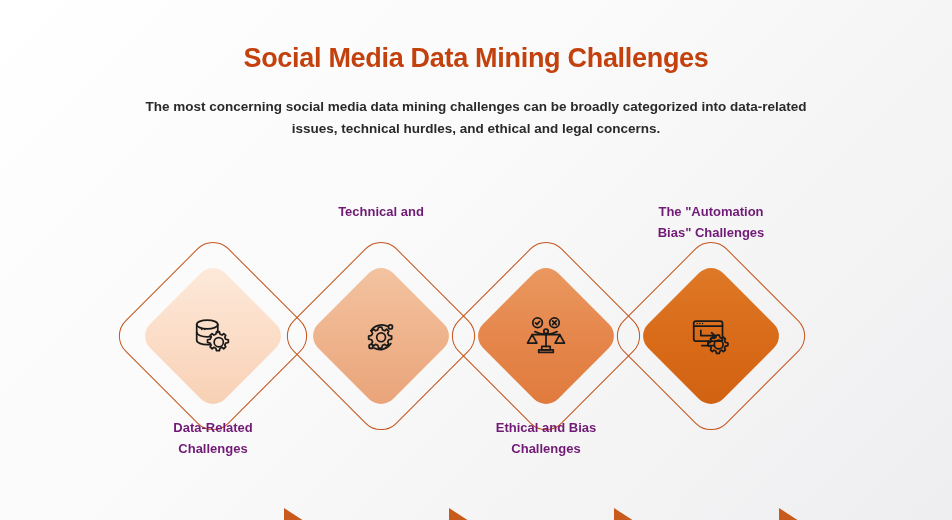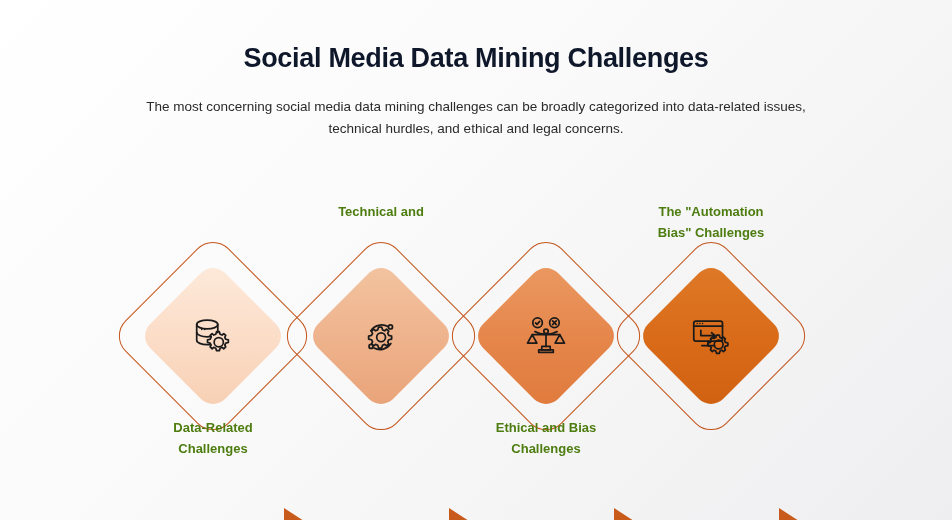--- a/index.html
+++ b/index.html
@@ -21,32 +21,32 @@
     position: absolute;
     top: 0; left: 0;
     width: 952px;
     padding-top: 42px;
     text-align: center;
   }
 
   #page-title {
     font-size: 27px;
     font-weight: bold;
-    color: #0f172a;
+    color: #c2410c;
     letter-spacing: -0.3px;
     line-height: 1.2;
   }
 
   #page-subtitle {
     margin: 22px auto 0 auto;
     width: 700px;
     font-size: 13.5px;
     line-height: 1.62;
     color: #2a2a2a;
-    font-weight: 400;
+    font-weight: 700;
   }
 
   
   #flow {
     position: absolute;
     top: 186px;
     left: 0;
     width: 952px;
     height: 300px;
   }
@@ -113,21 +113,21 @@
 
   
   .node-label {
     position: absolute;
     left: 50%;
     transform: translateX(-50%);
     width: 230px;
     text-align: center;
     font-size: 13px;
     font-weight: bold;
-    color: #4d7c0f;
+    color: #701a75;
     line-height: 1.58;
   }
   .label-top    { top: 16px; }
   .label-bottom { top: 232px; }
 
   
   .arrow {
     position: absolute;
     width: 0; height: 0;
     border-top: 13px solid transparent;

